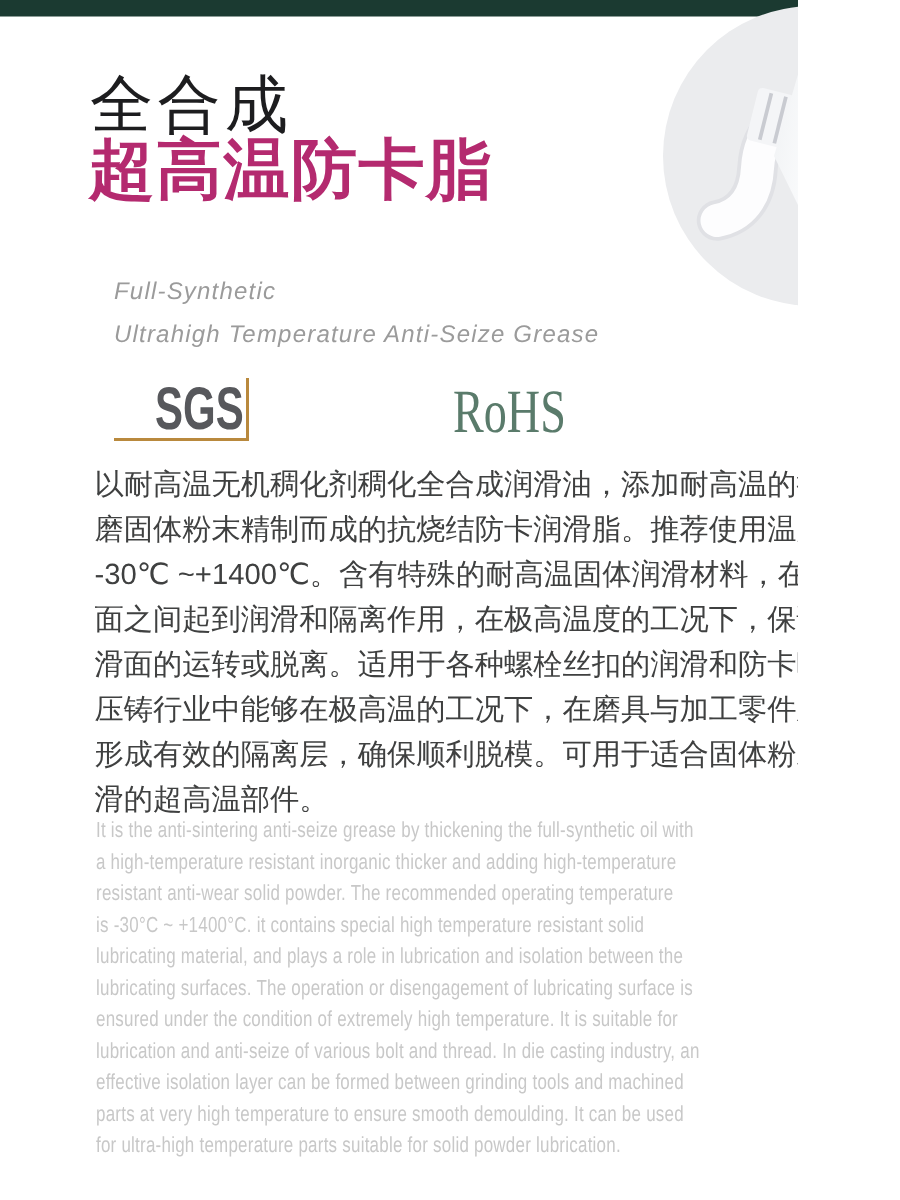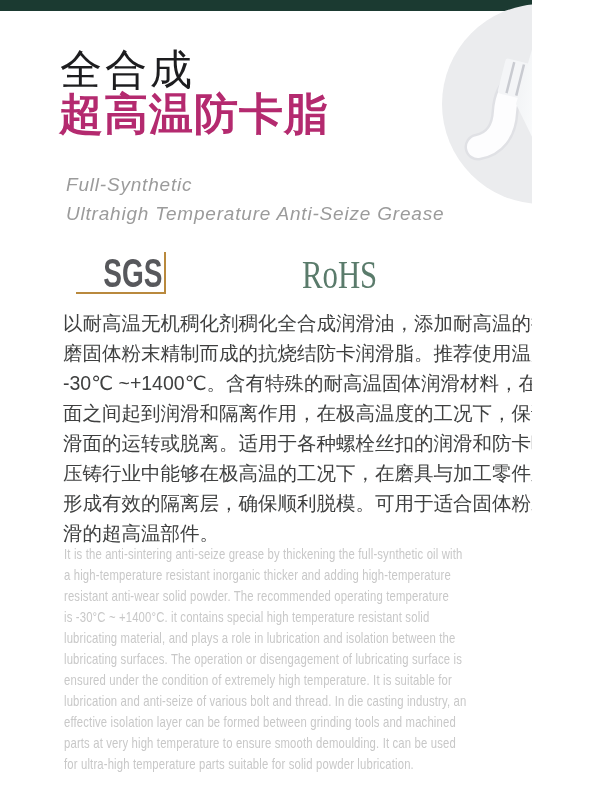--- a/index.html
+++ b/index.html
@@ -16,22 +16,22 @@
     position:absolute;left:60px;top:44px;margin:0;
     font-size:42px;font-weight:500;letter-spacing:3px;
     color:var(--title_black,#1d1d1f);line-height:52px;
   }
   .title-magenta{
     position:absolute;left:59px;top:87px;margin:0;
     font-size:44px;font-weight:800;letter-spacing:1px;
     color:var(--magenta,#b42a6f);line-height:54px;
   }
   .subtitle{
-    position:absolute;left:64px;top:168px;margin:2px;
-    font-size:19px;font-style:italic;letter-spacing:0.8px;
+    position:absolute;left:64px;top:168px;margin:12px;
+    font-size:16px;font-style:italic;letter-spacing:0.8px;
     color:var(--subtitle_gray,#9b9b9b);line-height:29px;white-space:pre-line;
   }
   .sgs-box{
     position:absolute;left:76px;top:252px;width:88px;height:40px;
     border-right:2px solid var(--sgs_line,#b9893d);
     border-bottom:2px solid var(--sgs_line,#b9893d);
   }
   .sgs-text{
     position:absolute;right:2px;bottom:-1px;
     font-size:40px;font-weight:bold;line-height:40px;

